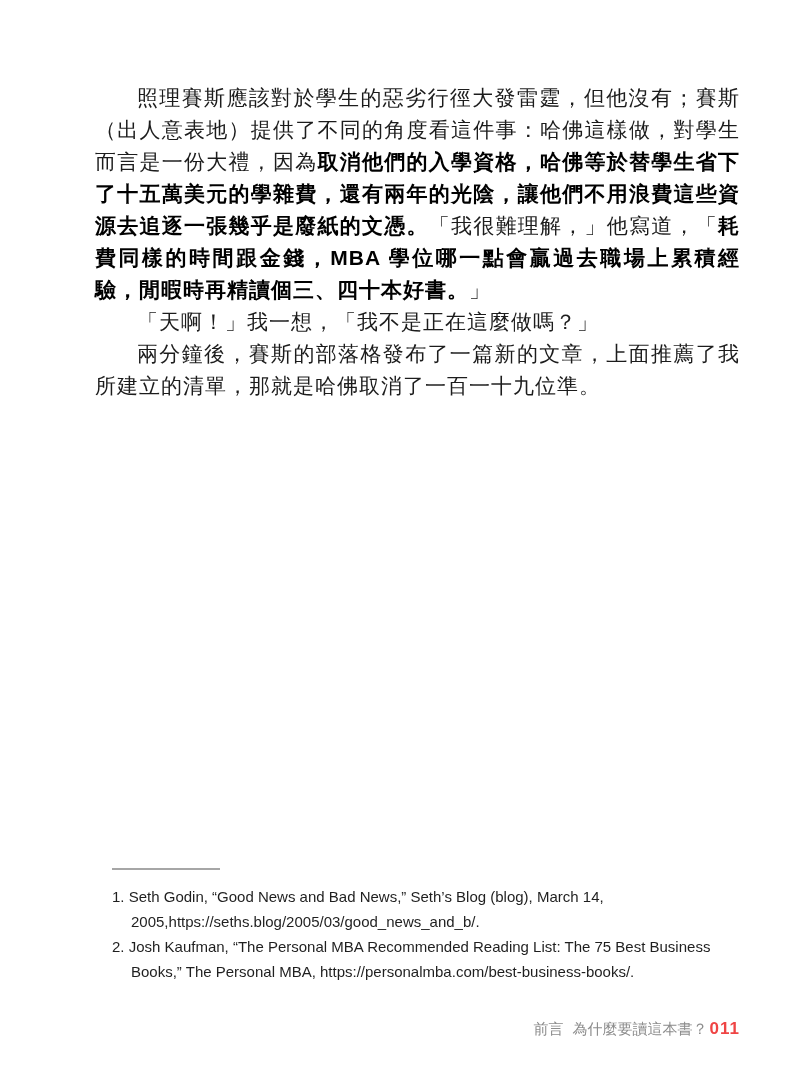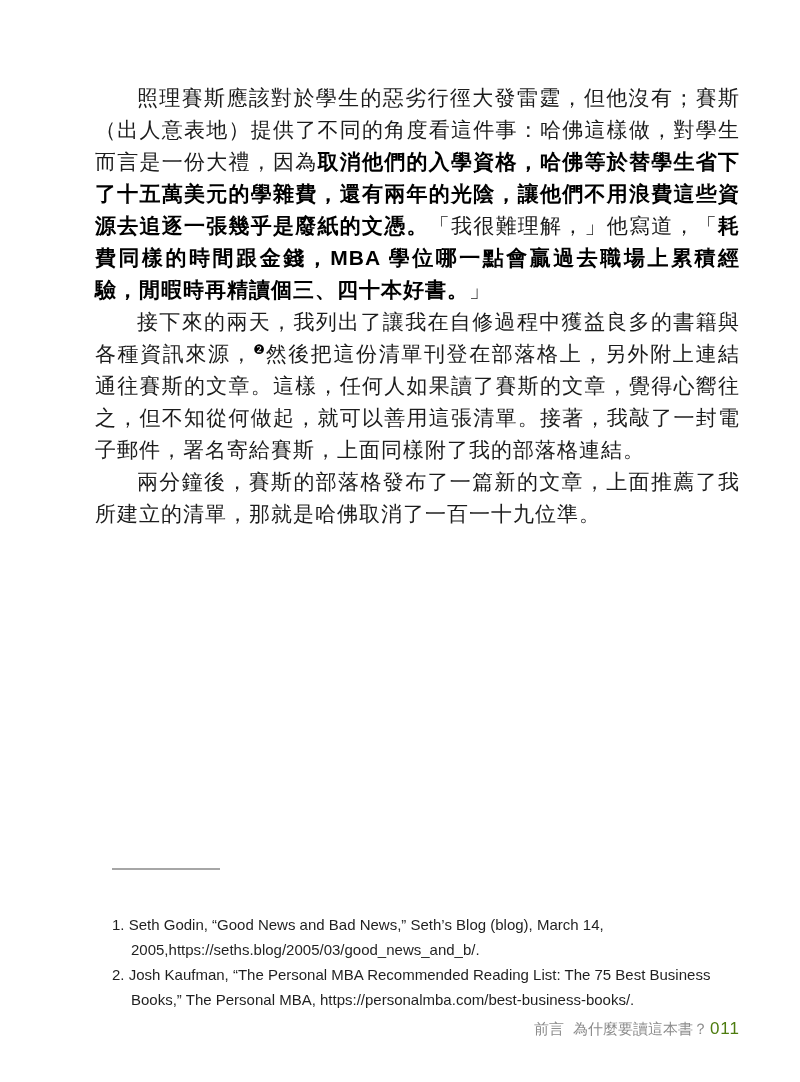--- a/index.html
+++ b/index.html
@@ -55,21 +55,20 @@
   }
   .footnotes {
     position: absolute;
     left: 112px;
     top: 884px;
     width: 632px;
     font-family: "Liberation Sans", "DejaVu Sans", sans-serif;
     font-size: 15px;
     line-height: 25px;
     color: #1f1f1f;
-    margin-top: 28px;
   }
   .footnote {
     padding-left: 19px;
     text-indent: -19px;
     margin: 0;
   }
   .fn-num { display: inline; }
   .fn-text { display: inline; }
   .page-footer {
     position: absolute;
@@ -80,31 +79,32 @@
     color: #8c8c8c;
     white-space: nowrap;
     display: flex;
     align-items: flex-end;
   }
   .footer-section { margin-right: 9px; }
   .footer-title { margin-right: 2px; }
   .footer-page-number {
     font-size: 17px;
     letter-spacing: 1px;
-    color: #4d7c0f;
+    color: #ef4444;
+    font-weight: bold;
   }
 </style>
 </head>
 <body>
 
 <div class="page">
 
   <main class="body-text" id="paragraph-host">
       <p><span class="seg">照理賽斯應該對於學生的惡劣行徑大發雷霆，但他沒有；賽斯（出人意表地）提供了不同的角度看這件事：哈佛這樣做，對學生而言是一份大禮，因為</span><span class="seg seg-bold">取消他們的入學資格，哈佛等於替學生省下了十五萬美元的學雜費，還有兩年的光陰，讓他們不用浪費這些資源去追逐一張幾乎是廢紙的文憑。</span><span class="seg">「我很難理解，」他寫道，「</span><span class="seg seg-bold">耗費同樣的時間跟金錢，MBA 學位哪一點會贏過去職場上累積經驗，閒暇時再精讀個三、四十本好書。</span><span class="seg">」</span></p>
-      <p><span class="seg">接下來的兩天，我列出了讓我在自修過程中獲益良多的書籍與各種資訊來源，</span><sup class="fn-ref">❷</sup><span class="seg">然後把這份清單刊登在部落格上，另外附上連結通往賽斯的文章。這樣，任何人如果讀了賽斯的文章，覺得心嚮往之，但不知從何做起，就可以善用這張清單。接著，我敲了一封電子郵件，署名寄給賽斯，上面同樣附了我的部落格連結。</span></p>
+      <p><span class="seg">「天啊！」我一想，「我不是正在這麼做嗎？」</span></p>
       <p><span class="seg">兩分鐘後，賽斯的部落格發布了一篇新的文章，上面推薦了我所建立的清單，那就是哈佛取消了一百一十九位準。</span></p>
     </main>
 
   <div class="footnote-divider"></div>
 
   <section class="footnotes" id="footnote-host">
       <div class="footnote"><span class="fn-num">1. </span><span class="fn-text">Seth Godin, “Good News and Bad News,” Seth’s Blog (blog), March 14, 2005,https://seths.blog/2005/03/good_news_and_b/.</span></div>
       <div class="footnote"><span class="fn-num">2. </span><span class="fn-text">Josh Kaufman, “The Personal MBA Recommended Reading List: The 75 Best Business Books,” The Personal MBA, https://personalmba.com/best-business-books/.</span></div>
     </section>
 

